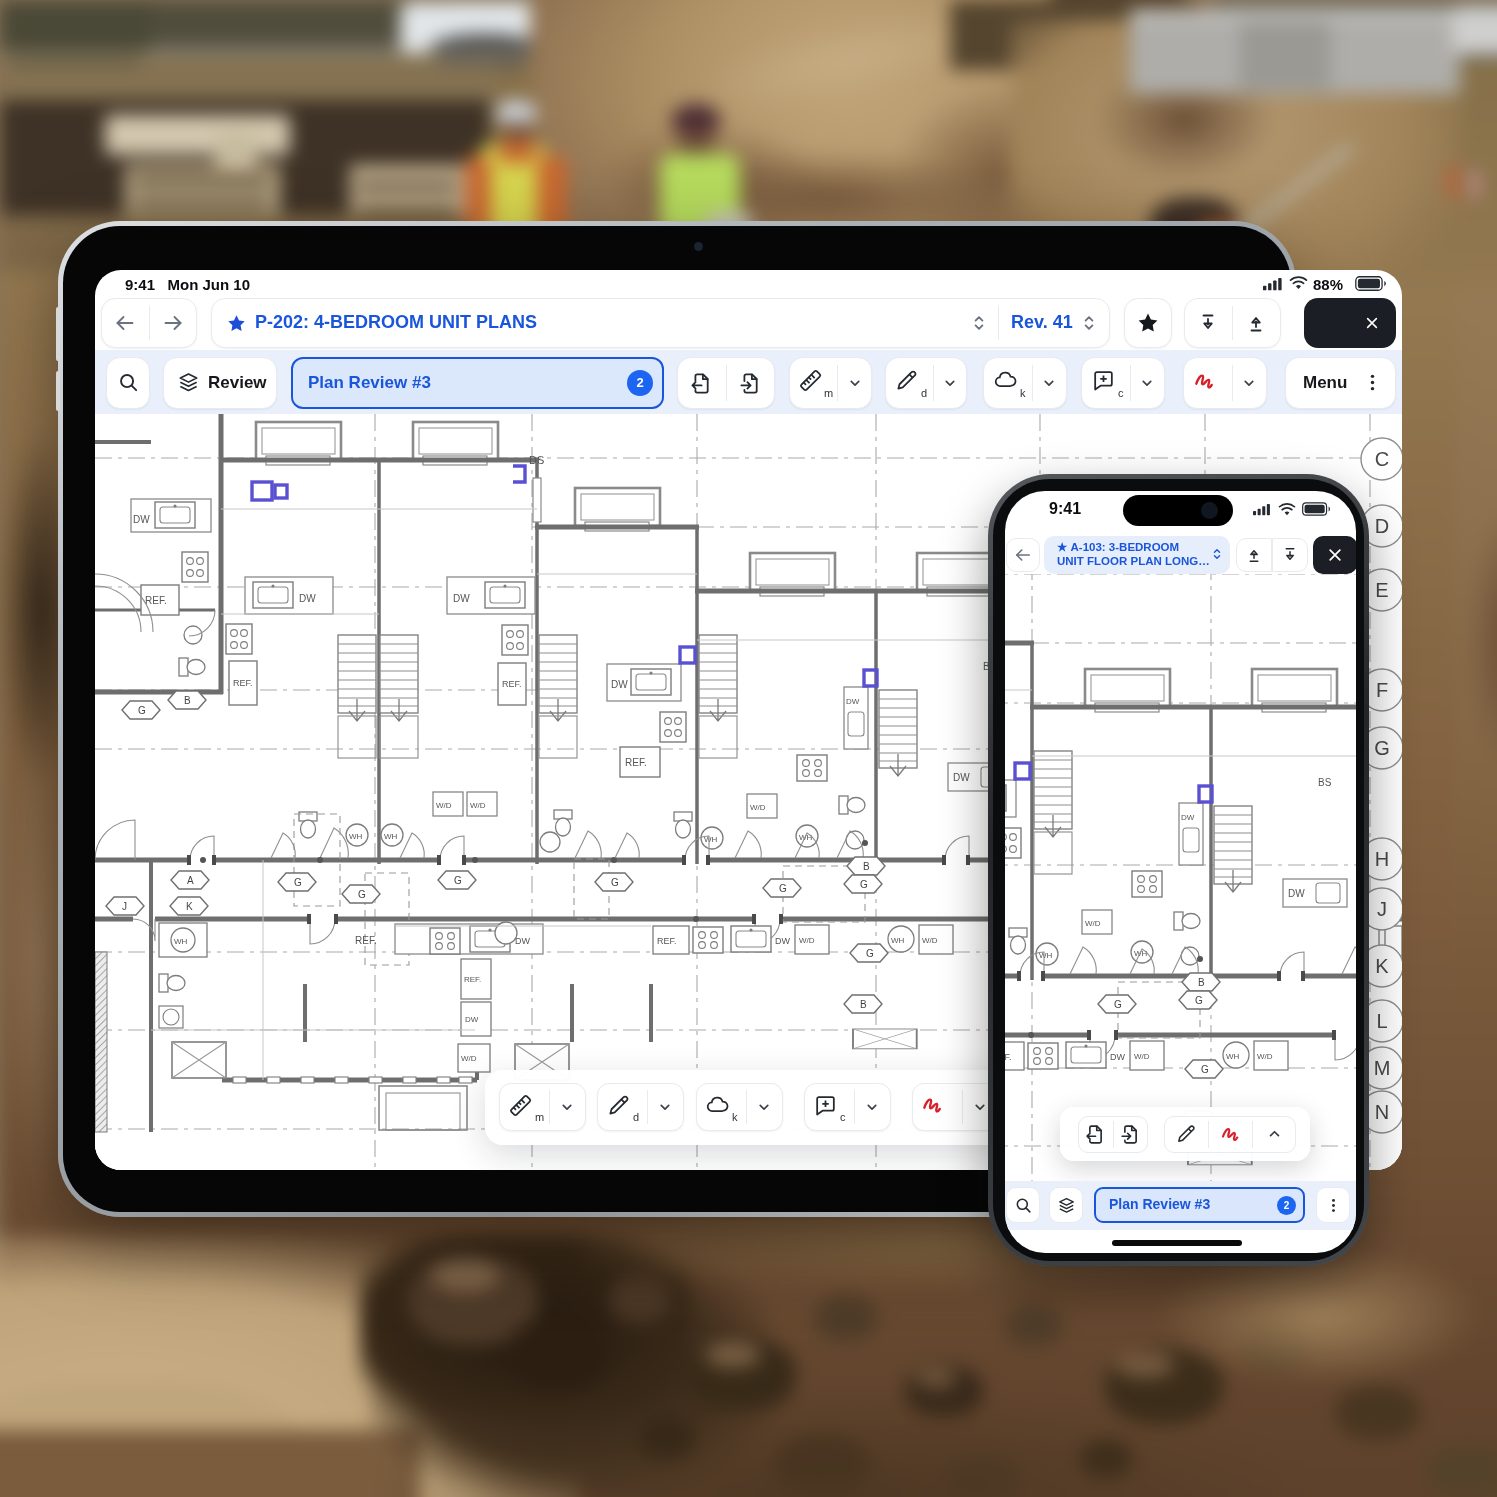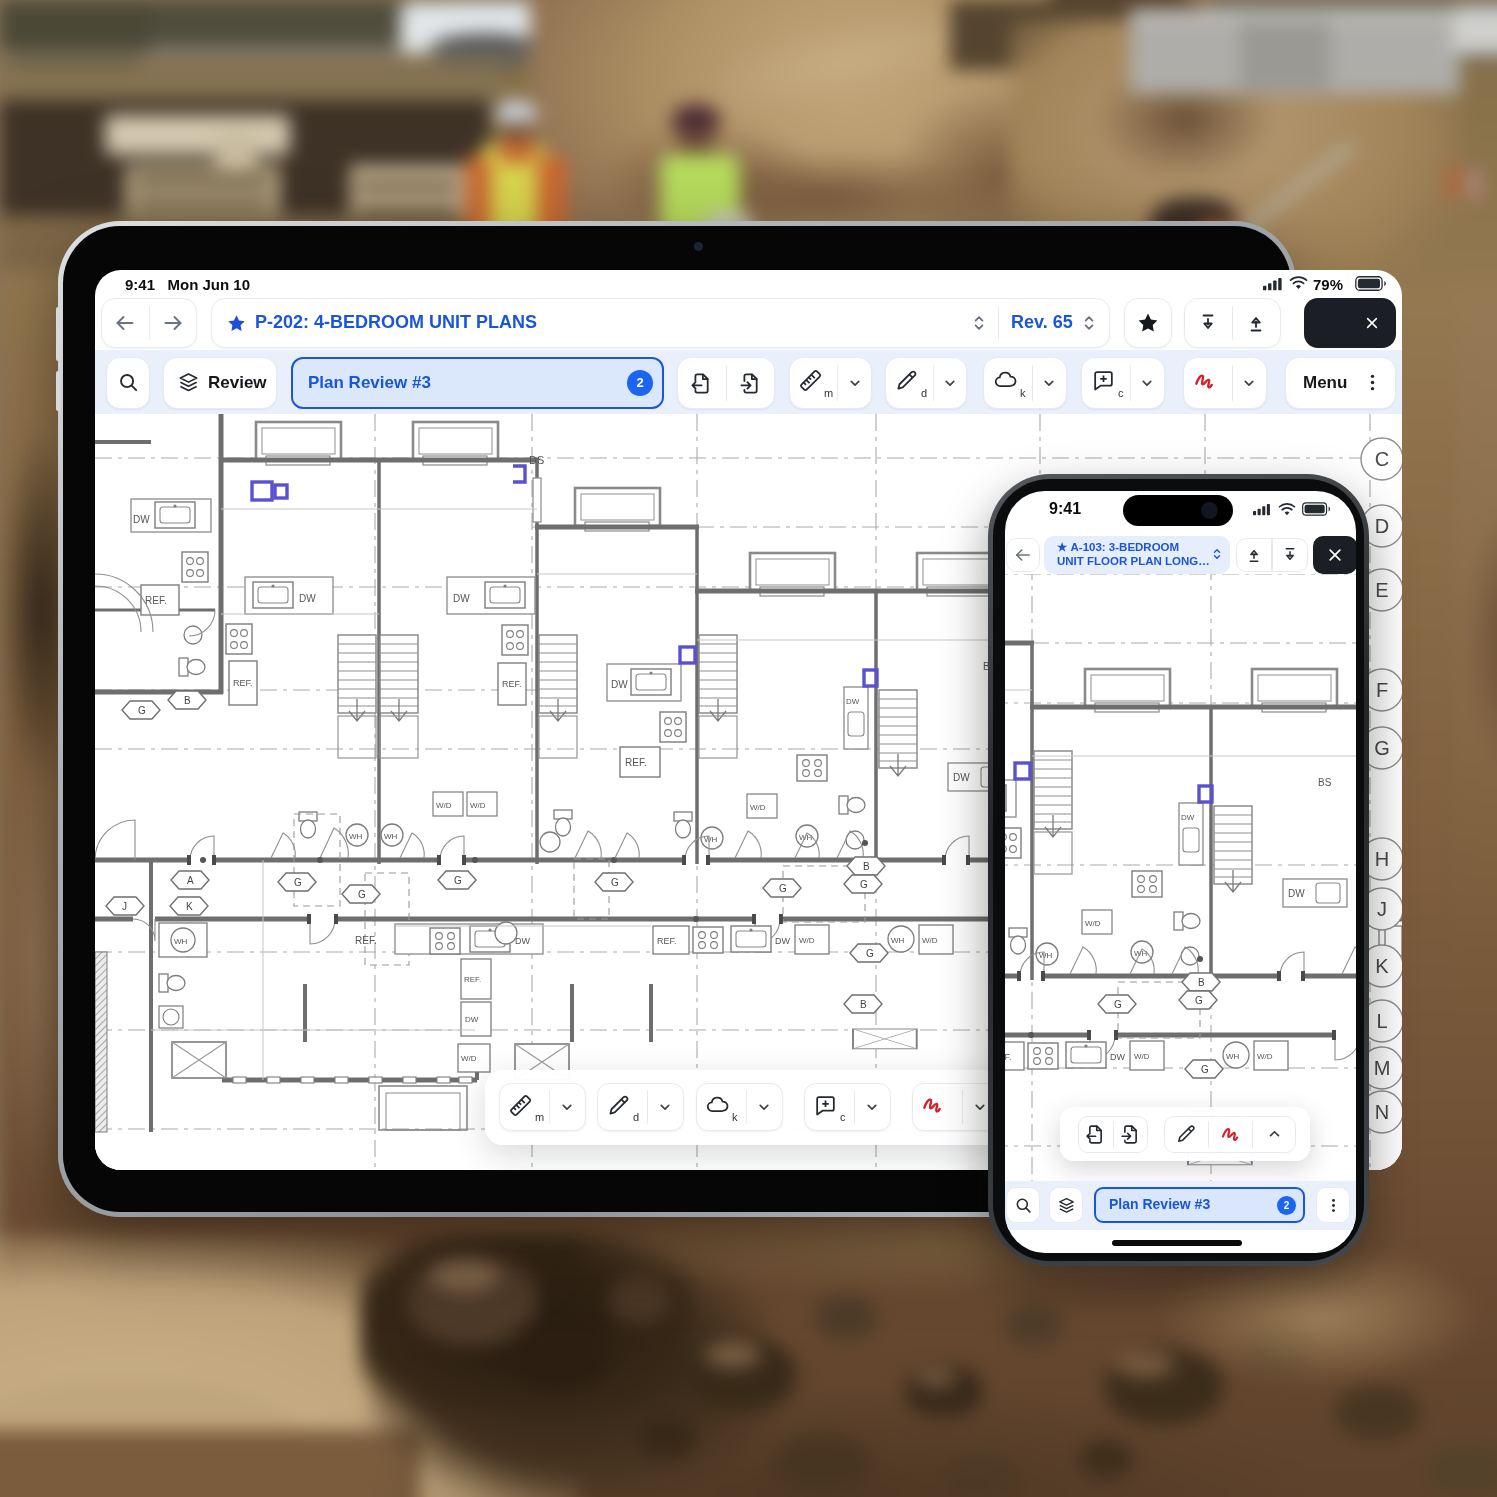--- a/index.html
+++ b/index.html
@@ -292,21 +292,21 @@
   <div id="iscreen">
 
     <div class="abs" style="left:30px;top:6px;font-size:15px;font-weight:700;color:#0b0d10;">9:41&nbsp;&nbsp;&nbsp;<span style="font-weight:600;">Mon Jun 10</span></div>
 
     <svg class="ics" style="left:1168px;top:7px;width:22px;height:14px;">
         <use href="#i-bars" width="22" height="14"></use>
       </svg>
     <svg class="ics" style="left:1194px;top:5px;width:19px;height:15px;">
         <use href="#i-wifi" width="19" height="15"></use>
       </svg>
-    <div class="abs" style="left:1218px;top:6px;font-size:15px;font-weight:600;color:#0b0d10;">79%</div>
+    <div class="abs" style="left:1218px;top:6px;font-size:15px;font-weight:600;color:#0b0d10;">88%</div>
     <svg class="ics" style="left:1260px;top:6px;width:32px;height:15px;">
         <use href="#i-batt" width="32" height="15"></use>
       </svg>
 
     <div class="btn" style="left:6px;top:28px;width:96px;height:50px;"></div>
     <div class="vdiv" style="left:54px;top:36px;bottom:auto;height:34px;"></div>
     <svg class="ics" style="left:18px;top:41px;width:24px;height:24px;color:#6b7280;">
         <use href="#i-navl" width="24" height="24"></use>
       </svg>
     <svg class="ics" style="left:66px;top:41px;width:24px;height:24px;color:#6b7280;">
@@ -315,21 +315,21 @@
 
     <div class="btn" style="left:116px;top:28px;width:899px;height:50px;"></div>
     <svg class="ics" style="left:131px;top:43px;width:21px;height:21px;color:#1d4fd8;">
         <use href="#i-star" width="21" height="21"></use>
       </svg>
     <div class="abs blue" style="left:160px;top:42px;font-size:18px;font-weight:700;">P-202: 4-BEDROOM UNIT PLANS</div>
     <svg class="ics" style="left:872px;top:41px;width:24px;height:24px;color:#6b7280;">
         <use href="#i-sort" width="24" height="24"></use>
       </svg>
     <div class="vdiv" style="left:903px;top:36px;bottom:auto;height:34px;"></div>
-    <div class="abs blue" style="left:916px;top:42px;font-size:18px;font-weight:700;">Rev. 65</div>
+    <div class="abs blue" style="left:916px;top:42px;font-size:18px;font-weight:700;">Rev. 41</div>
     <svg class="ics" style="left:982px;top:41px;width:24px;height:24px;color:#6b7280;">
         <use href="#i-sort" width="24" height="24"></use>
       </svg>
 
     <div class="btn" style="left:1029px;top:28px;width:48px;height:50px;"></div>
     <svg class="ics" style="left:1041px;top:41px;width:24px;height:24px;color:#15181d;">
         <use href="#i-star" width="24" height="24"></use>
       </svg>
 
     <div class="btn" style="left:1089px;top:28px;width:97px;height:50px;"></div>

